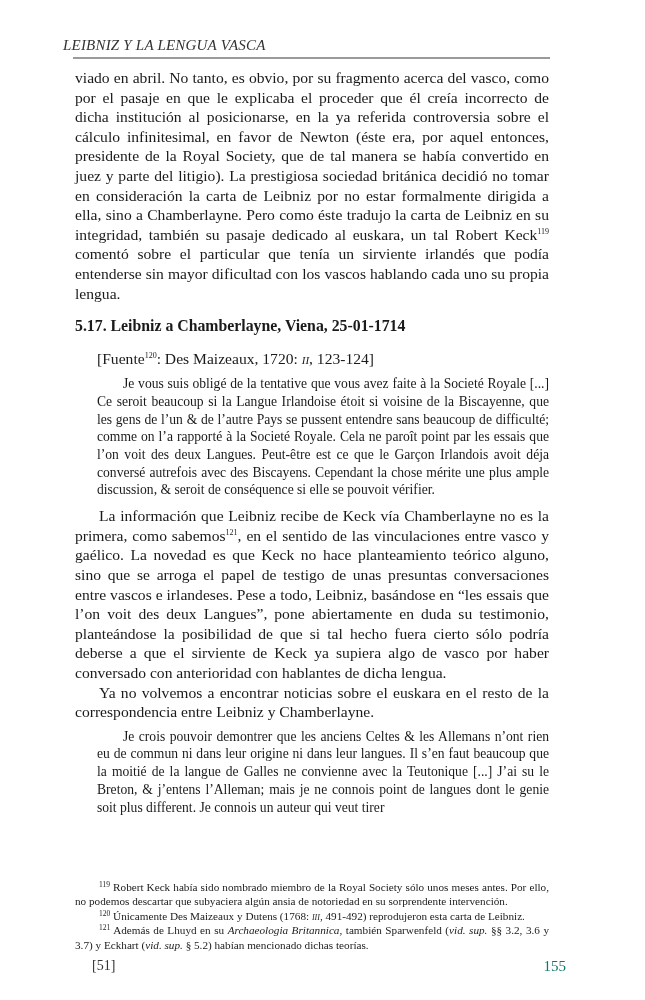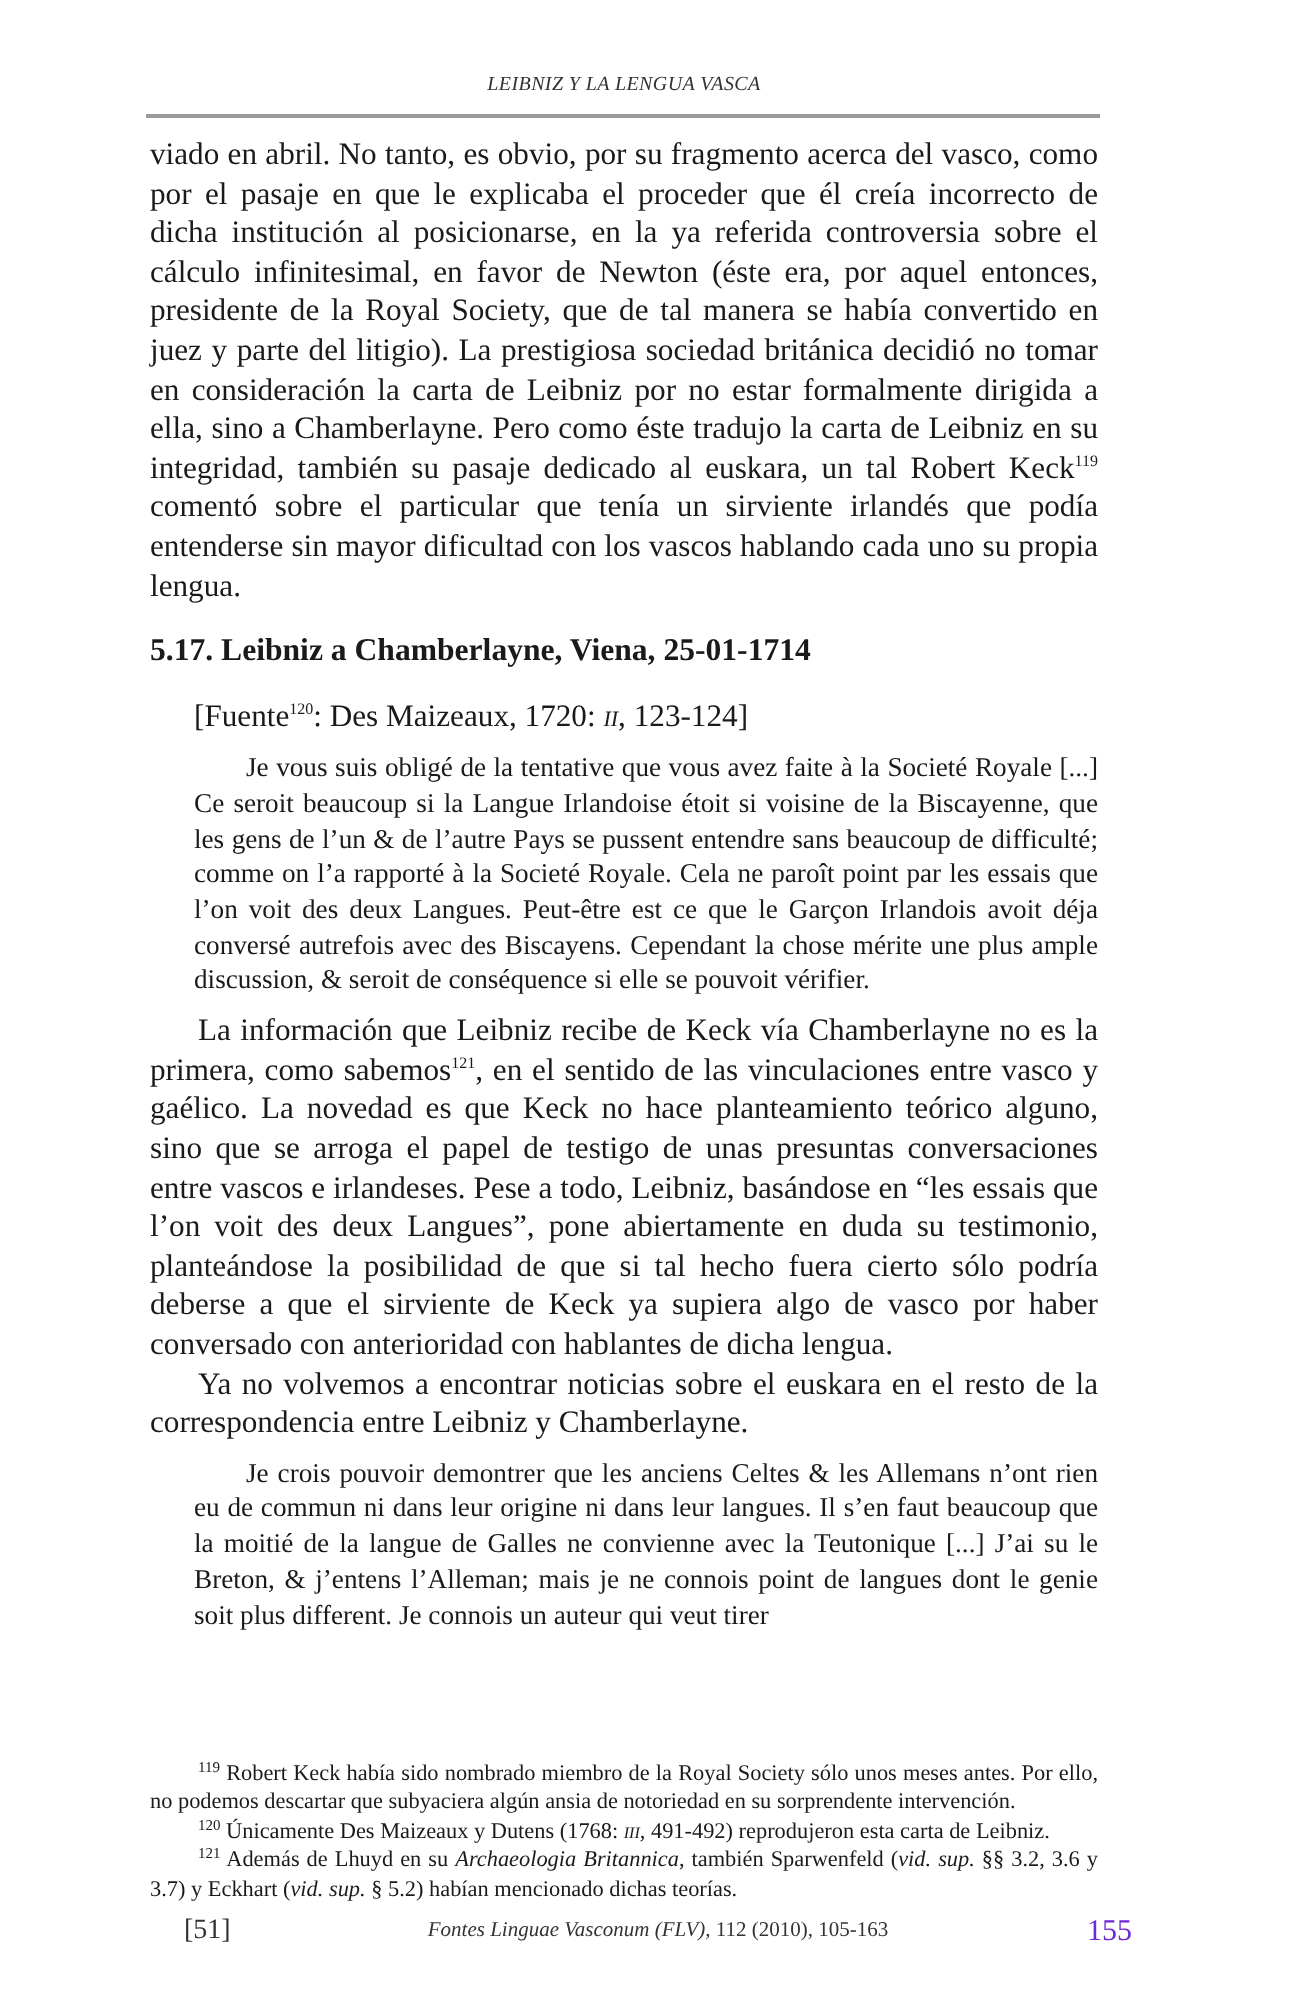--- a/index.html
+++ b/index.html
@@ -2,22 +2,22 @@
 <html><head>
 <meta charset="utf-8">
 <style>
   html, body { margin: 0; padding: 0; background: #ffffff; }
   body {
     width: 645px; height: 1000px; position: relative; overflow: hidden;
     font-family: "Liberation Serif", "DejaVu Serif", serif;
     color: #1a1a1a;
   }
   .running-head {
-    position: absolute; left: 74px; width: 476px; top: 37px;
-    text-align: center; font-style: italic; font-size: 10px;
+    position: absolute; left: 63px; width: 476px; top: 37px;
+    font-style: italic; font-size: 15px;
     letter-spacing: 0.2px; color: #333;
   }
   .head-rule {
     position: absolute; left: 73px; width: 477px; top: 57px;
     height: 2px; background: #9a9a9a;
   }
   .column {
     position: absolute; left: 75px; width: 474px; top: 68px;
   }
   p { margin: 0; }
@@ -45,21 +45,21 @@
     font-size: 11.2px; line-height: 14.4px;
   }
   .footnotes p { text-align: justify; text-align-last: left; text-indent: 24px; }
   .footnotes sup { font-size: 7.5px; vertical-align: 4px; line-height: 0; }
   .footer {
     position: absolute; left: 92px; width: 474px; top: 958px; height: 20px;
   }
   .footer .left { position: absolute; left: 0; top: 0; font-size: 14px; color: #333; }
   .footer .center { position: absolute; left: 0; right: 0; top: 2px; text-align: center; font-size: 10.5px; color: #333; }
   .footer .center i { font-style: italic; }
-  .footer .right { position: absolute; right: 0; top: 0; font-size: 15px; color: #6d28d9; }
+  .footer .right { position: absolute; right: 0; top: 0; font-size: 15px; color: #0f766e; }
 </style>
 </head>
 <body>
 
 <div class="running-head">LEIBNIZ Y LA LENGUA VASCA</div>
 <div class="head-rule"></div>
 
 <div class="column">
 
   <p class="body-text"><span>viado en abril. No tanto, es obvio, por su fragmento acerca del vasco, como por el pasaje en que le explicaba el proceder que él creía incorrecto de dicha institución al posicionarse, en la ya referida controversia sobre el cálculo infinitesimal, en favor de Newton (éste era, por aquel entonces, presidente de la Royal Society, que de tal manera se había convertido en juez y parte del litigio). La prestigiosa sociedad británica decidió no tomar en consideración la carta de Leibniz por no estar formalmente dirigida a ella, sino a Chamberlayne. Pero como éste tradujo la carta de Leibniz en su integridad, también su pasaje dedicado al euskara, un tal Robert Keck</span><sup class="fn">119</sup><span> comentó sobre el particular que tenía un sirviente irlandés que podía entenderse sin mayor dificultad con los vascos hablando cada uno su propia lengua.</span></p>
@@ -80,15 +80,14 @@
 </div>
 
 <div class="footnotes">
   <p><sup>119</sup><span> Robert Keck había sido nombrado miembro de la Royal Society sólo unos meses antes. Por ello, no podemos descartar que subyaciera algún ansia de notoriedad en su sorprendente intervención.</span></p>
   <p><sup>120</sup><span> Únicamente Des Maizeaux y Dutens (1768: </span><span class="sc">iii</span><span>, 491-492) reprodujeron esta carta de Leibniz.</span></p>
   <p><sup>121</sup><span> Además de Lhuyd en su </span><i>Archaeologia Britannica</i><span>, también Sparwenfeld (</span><i>vid. sup.</i><span> §§ 3.2, 3.6 y 3.7) y Eckhart (</span><i>vid. sup.</i><span> § 5.2) habían mencionado dichas teorías.</span></p>
 </div>
 
 <div class="footer">
   <span class="left">[51]</span>
-  <span class="center"><i>Fontes Linguae Vasconum (FLV)</i><span>, 112 (2010), 105-163</span></span>
   <span class="right">155</span>
 </div>
 
 </body></html>

